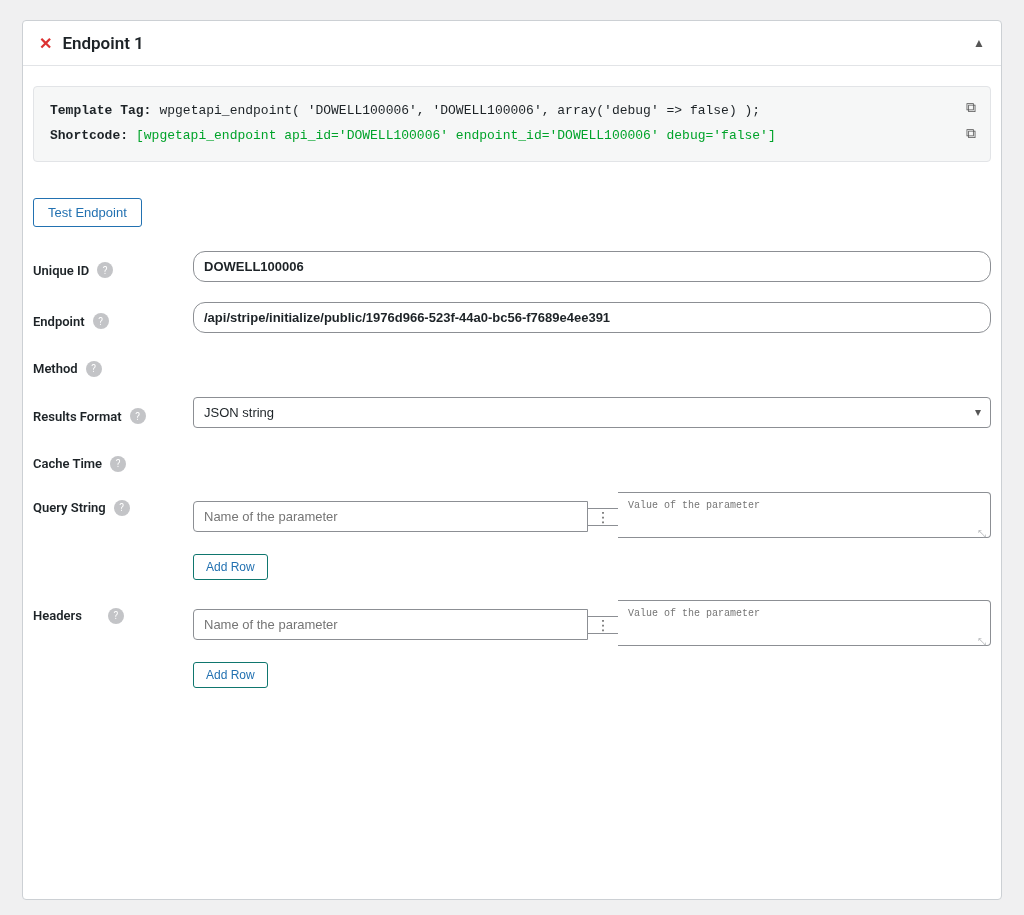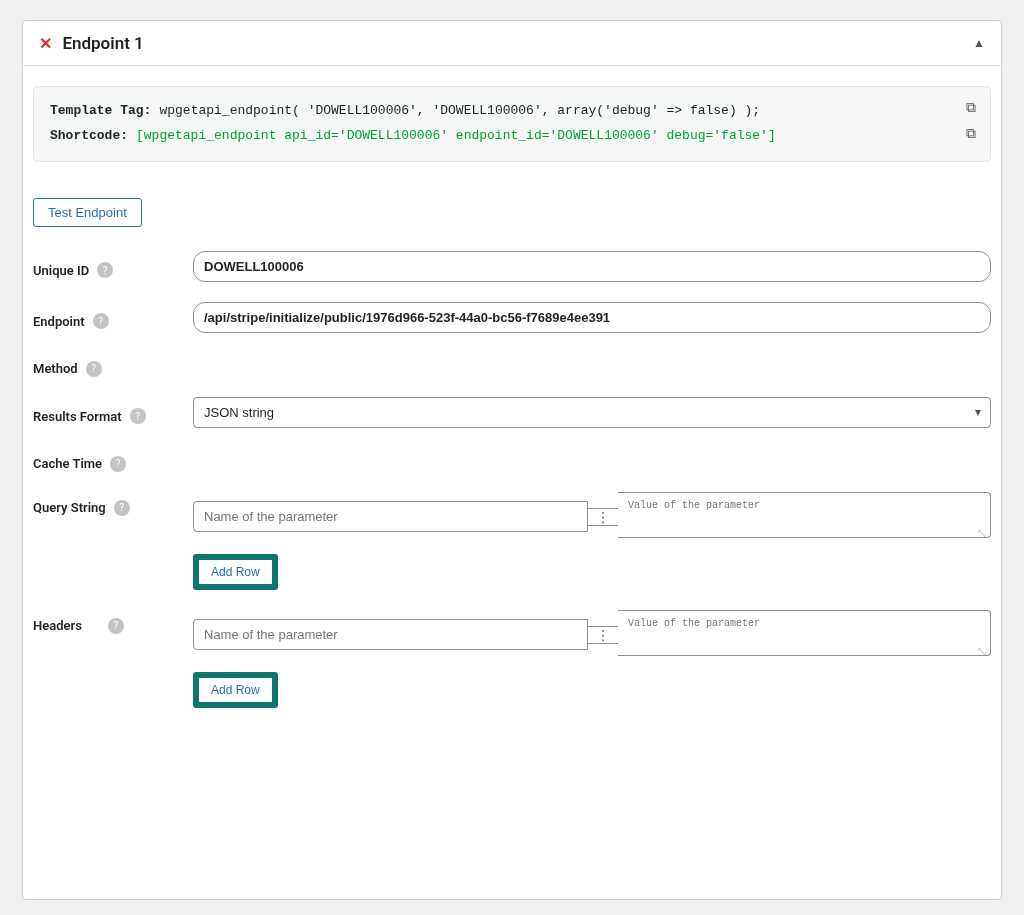--- a/index.html
+++ b/index.html
@@ -234,21 +234,21 @@
       right: 3px;
       width: 10px;
       height: 10px;
       color: #a7aaad;
       font-size: 10px;
       line-height: 1;
     }
     .add-row-btn {
       display: inline-block;
       padding: 5px 12px;
-      border: 6px solid #0f766e;
+      border: 1px solid #0f766e;
       background: #fff;
       color: #2271b1;
       font-size: 12px;
       border-radius: 3px;
       cursor: pointer;
       margin-top: 6px;
     }
     .form-row-top {
       align-items: center;
     }

